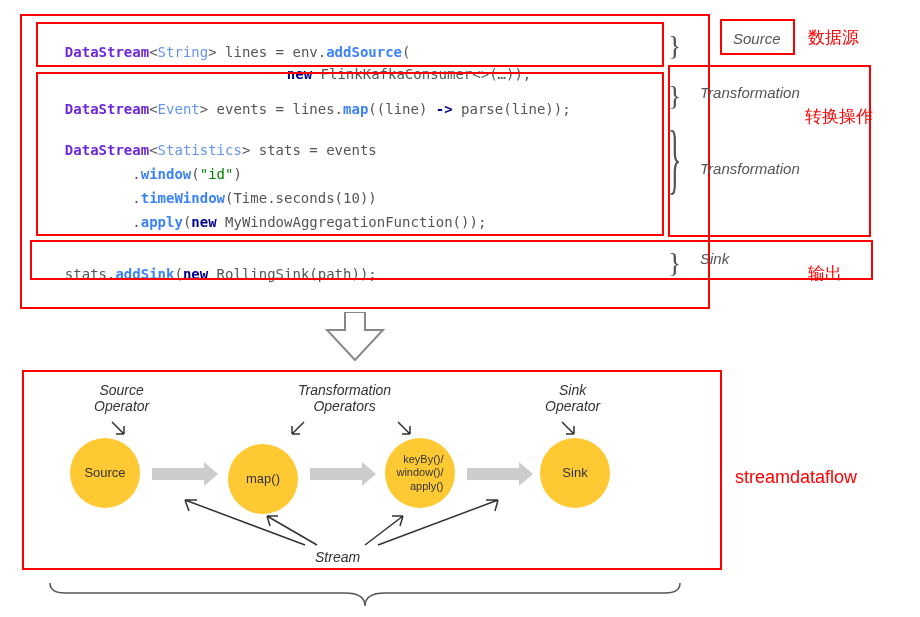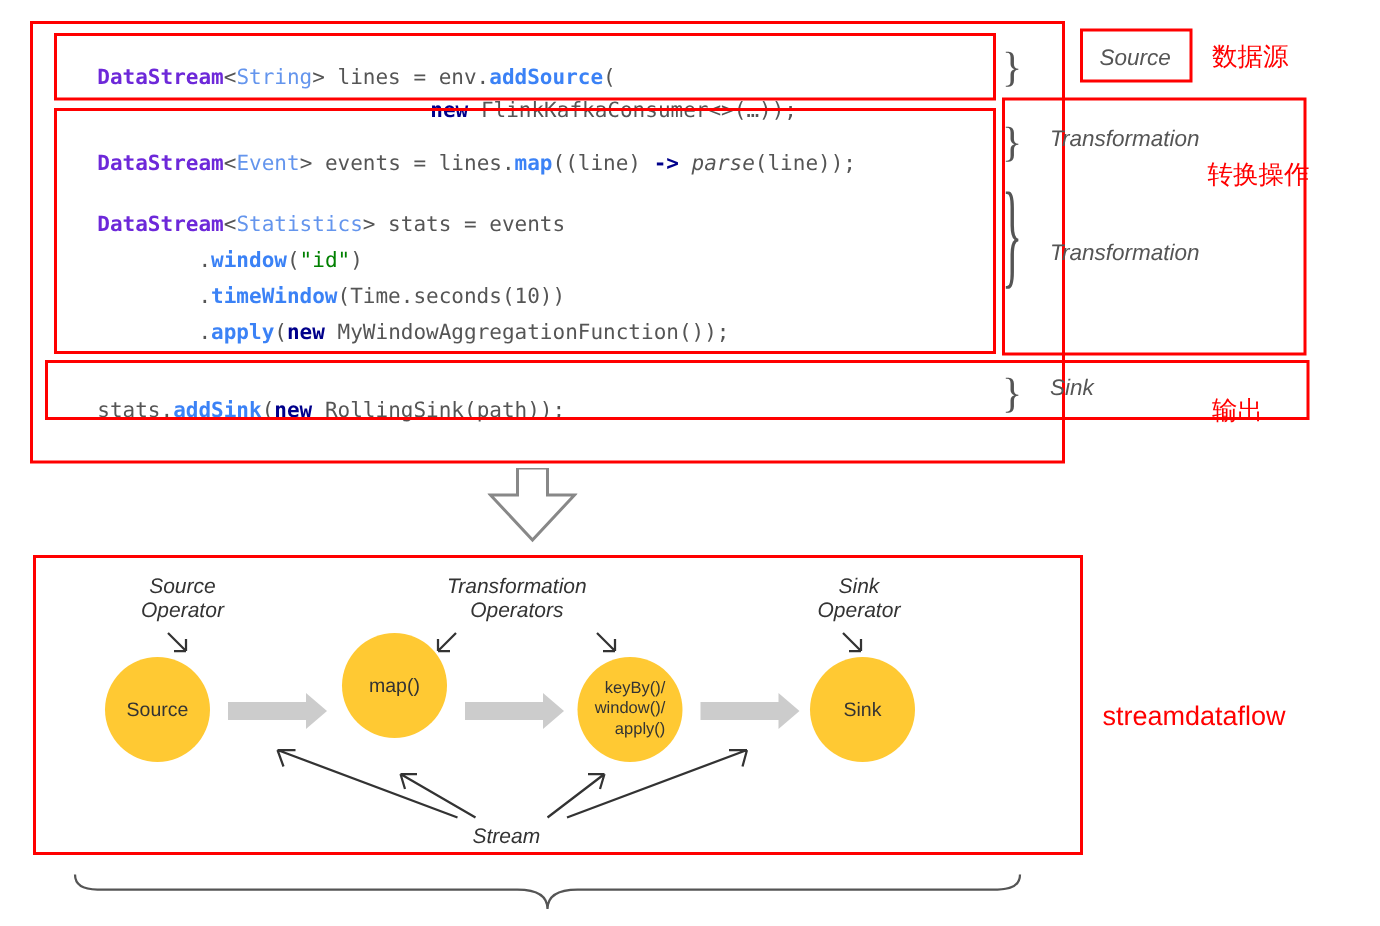--- a/index.html
+++ b/index.html
@@ -4,21 +4,21 @@
   <style>
     *{box-sizing:border-box;margin:0;padding:0}
     body{background:#fff;font-family:Arial,sans-serif;width:920px;height:617px;position:relative;overflow:hidden}
     .red-box{border:2px solid #f00;position:absolute}
     .code-line{font-family:Consolas,Monaco,monospace;font-size:14px;white-space:pre;color:#555}
     .tk-type{color:#6d28d9;font-weight:600}
     .tk-gen{color:#6495ED}
     .tk-method{color:#3b82f6;font-weight:600}
     .tk-kw{color:#00008B;font-weight:600}
     .tk-str{color:#008000}
-    .tk-func{font-style:italic}
+    .tk-func{}
     .brace{position:absolute;font-size:28px;color:#555;font-family:Georgia,serif}
     .stage-lbl{position:absolute;font-style:italic;color:#555;font-size:15px}
     .red-text{color:#f00;font-size:17px;position:absolute}
     .op-circle{width:70px;height:70px;border-radius:50%;background:#FFC933;display:flex;align-items:center;justify-content:center;position:absolute;font-size:13px;text-align:right;color:#333;line-height:1.2}
     .arrow-gray{position:absolute;height:12px;background:#ccc}
     .arrow-gray::after{content:'';position:absolute;right:-12px;top:-6px;border-left:14px solid #ccc;border-top:12px solid transparent;border-bottom:12px solid transparent}
     .ital-lbl{position:absolute;font-style:italic;font-size:14px;color:#333}
     .diag-arrow{position:absolute}
   </style>
 </head>
@@ -95,21 +95,21 @@
     <path d="M16,2 L4,14 M4,14 L4,6 M4,14 L12,14" stroke="#333" stroke-width="1.5" fill="none"></path>
   </svg>
 <svg class="diag-arrow" style="left:396px;top:420px" width="20" height="18">
     <path d="M2,2 L14,14 M14,14 L14,6 M14,14 L6,14" stroke="#333" stroke-width="1.5" fill="none"></path>
   </svg>
 <svg class="diag-arrow" style="left:560px;top:420px" width="20" height="18">
     <path d="M2,2 L14,14 M14,14 L14,6 M14,14 L6,14" stroke="#333" stroke-width="1.5" fill="none"></path>
   </svg>
 
 <div class="op-circle" style="left:70px;top:438px;white-space:pre-line">Source</div>
-<div class="op-circle" style="left:228px;top:422px;white-space:pre-line">map()</div>
+<div class="op-circle" style="left:228px;top:444px;white-space:pre-line">map()</div>
 <div class="op-circle" style="left:385px;top:438px;white-space:pre-line;font-size:11px">keyBy()/
 window()/
 apply()</div>
 <div class="op-circle" style="left:540px;top:438px;white-space:pre-line">Sink</div>
 
 <div class="arrow-gray" style="left:152px;top:468px;width:54px"></div>
 <div class="arrow-gray" style="left:310px;top:468px;width:54px"></div>
 <div class="arrow-gray" style="left:467px;top:468px;width:54px"></div>
 
 <div class="ital-lbl" style="left:315px;top:549px">Stream</div>

